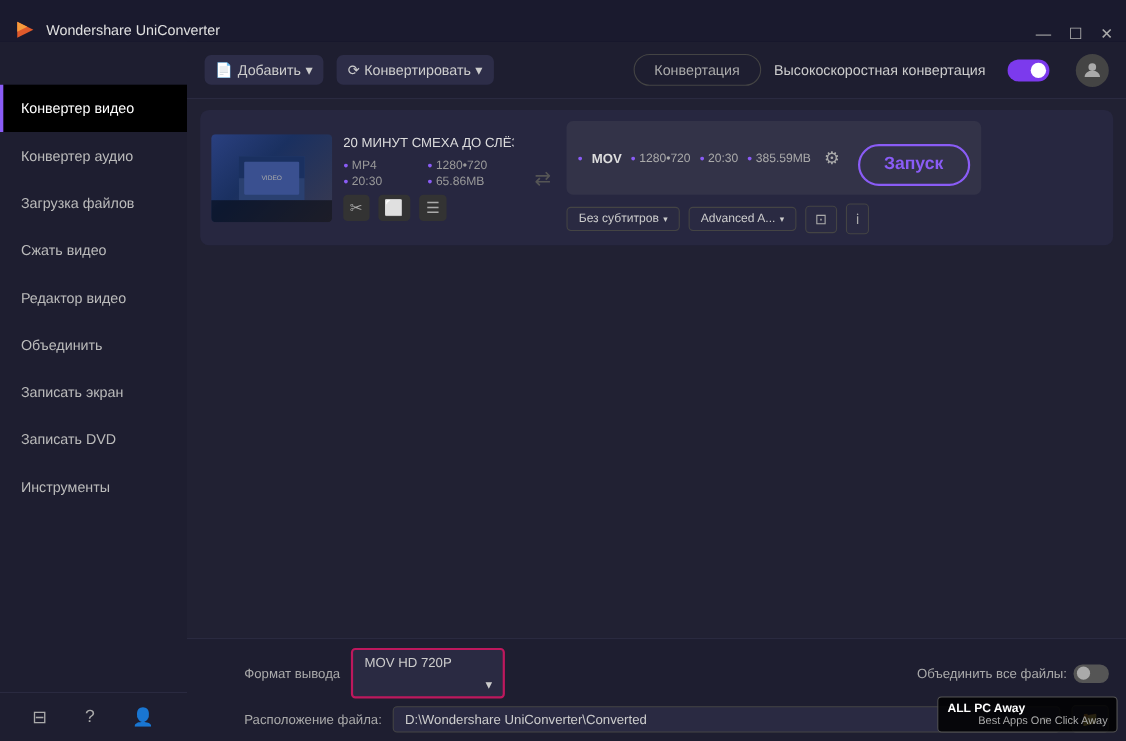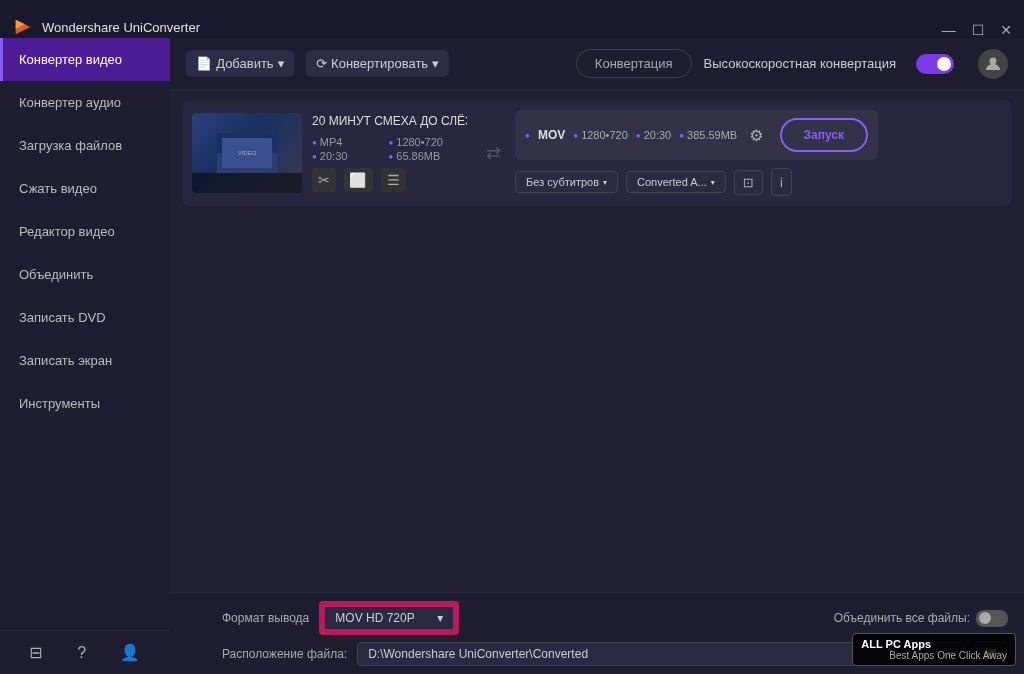--- a/index.html
+++ b/index.html
@@ -66,23 +66,24 @@
     }
     .sidebar-item {
       padding: 14px 16px;
       font-size: 13px;
       color: #bbb;
       cursor: pointer;
       border-left: 3px solid transparent;
       white-space: nowrap;
     }
     .sidebar-item.active {
-      background: #4c1d95;
+      background: #000000;
       color: #fff;
       border-left: 3px solid #8a5cf6;
+      margin-top: 39px;
     }
     .sidebar-bottom {
       margin-top: auto;
       display: flex;
       align-items: center;
       justify-content: space-around;
       padding: 12px;
       border-top: 1px solid #2a2a40;
     }
     .sidebar-bottom-icon {
@@ -314,25 +315,26 @@
       cursor: pointer;
       font-size: 16px;
       margin-left: 4px;
     }
     .start-btn {
       background: transparent;
       border: 2px solid #8a5cf6;
       border-radius: 20px;
       padding: 8px 22px;
       color: #8a5cf6;
-      font-size: 12px;
+      font-size: 16px;
       font-weight: 600;
       cursor: pointer;
       margin-left: 8px;
       white-space: nowrap;
+      margin-top: 13px;
     }
     .subtitle-row {
       display: flex;
       align-items: center;
       gap: 8px;
     }
     .dropdown-small {
       background: #2a2a42;
       border: 1px solid #444;
       border-radius: 4px;
@@ -370,30 +372,31 @@
     .bottombar-row {
       display: flex;
       align-items: center;
       gap: 10px;
       font-size: 12px;
       color: #aaa;
       margin-left: 36px;
     }
     .format-dropdown {
       background: #2a2a42;
-      border: 6px solid #be185d;
+      border: 2px solid #be185d;
       border-radius: 4px;
       padding: 4px 10px;
       color: #ccc;
       font-size: 12px;
       cursor: pointer;
       display: flex;
       align-items: flex-start;
       gap: 6px;
       min-width: 140px;
+      flex-direction: column;
     }
     .merge-toggle {
       display: flex;
       align-items: center;
       gap: 6px;
       margin-left: auto;
       text-align: right;
     }
     .toggle-off {
       width: 32px;
@@ -493,24 +496,24 @@
     <div class="sidebar-item">
       <span>Сжать видео</span>
     </div>
     <div class="sidebar-item">
       <span>Редактор видео</span>
     </div>
     <div class="sidebar-item">
       <span>Объединить</span>
     </div>
     <div class="sidebar-item">
+      <span>Записать экран</span>
+    </div>
+    <div class="sidebar-item">
       <span>Записать DVD</span>
-    </div>
-    <div class="sidebar-item">
-      <span>Записать экран</span>
     </div>
     <div class="sidebar-item">
       <span>Инструменты</span>
     </div>
 
     <div class="sidebar-bottom">
       <span class="sidebar-bottom-icon">⊟</span>
       <span class="sidebar-bottom-icon">?</span>
       <span class="sidebar-bottom-icon">👤</span>
     </div>
@@ -613,21 +616,21 @@
             <button class="gear-btn">⚙</button>
             <button class="start-btn">Запуск</button>
           </div>
 
           <div class="subtitle-row">
             <div class="dropdown-small">
               <span>Без субтитров</span>
               <span class="arrow">▾</span>
             </div>
             <div class="dropdown-small">
-              <span>Converted A...</span>
+              <span>Advanced A...</span>
               <span class="arrow">▾</span>
             </div>
             <button class="action-icon-btn">⊡</button>
             <button class="action-icon-btn">ℹ</button>
           </div>
         </div>
 
       </div>
     </div>
 
@@ -650,15 +653,15 @@
           <span style="margin-left:auto;">▾</span>
         </div>
         <button class="folder-btn">📁</button>
       </div>
     </div>
 
   </div>
 </div>
 
 <div class="watermark">
-  <div class="brand">ALL PC Apps</div>
+  <div class="brand">ALL PC Away</div>
   <div class="sub">Best Apps One Click Away</div>
 </div>
 
 </body></html>

